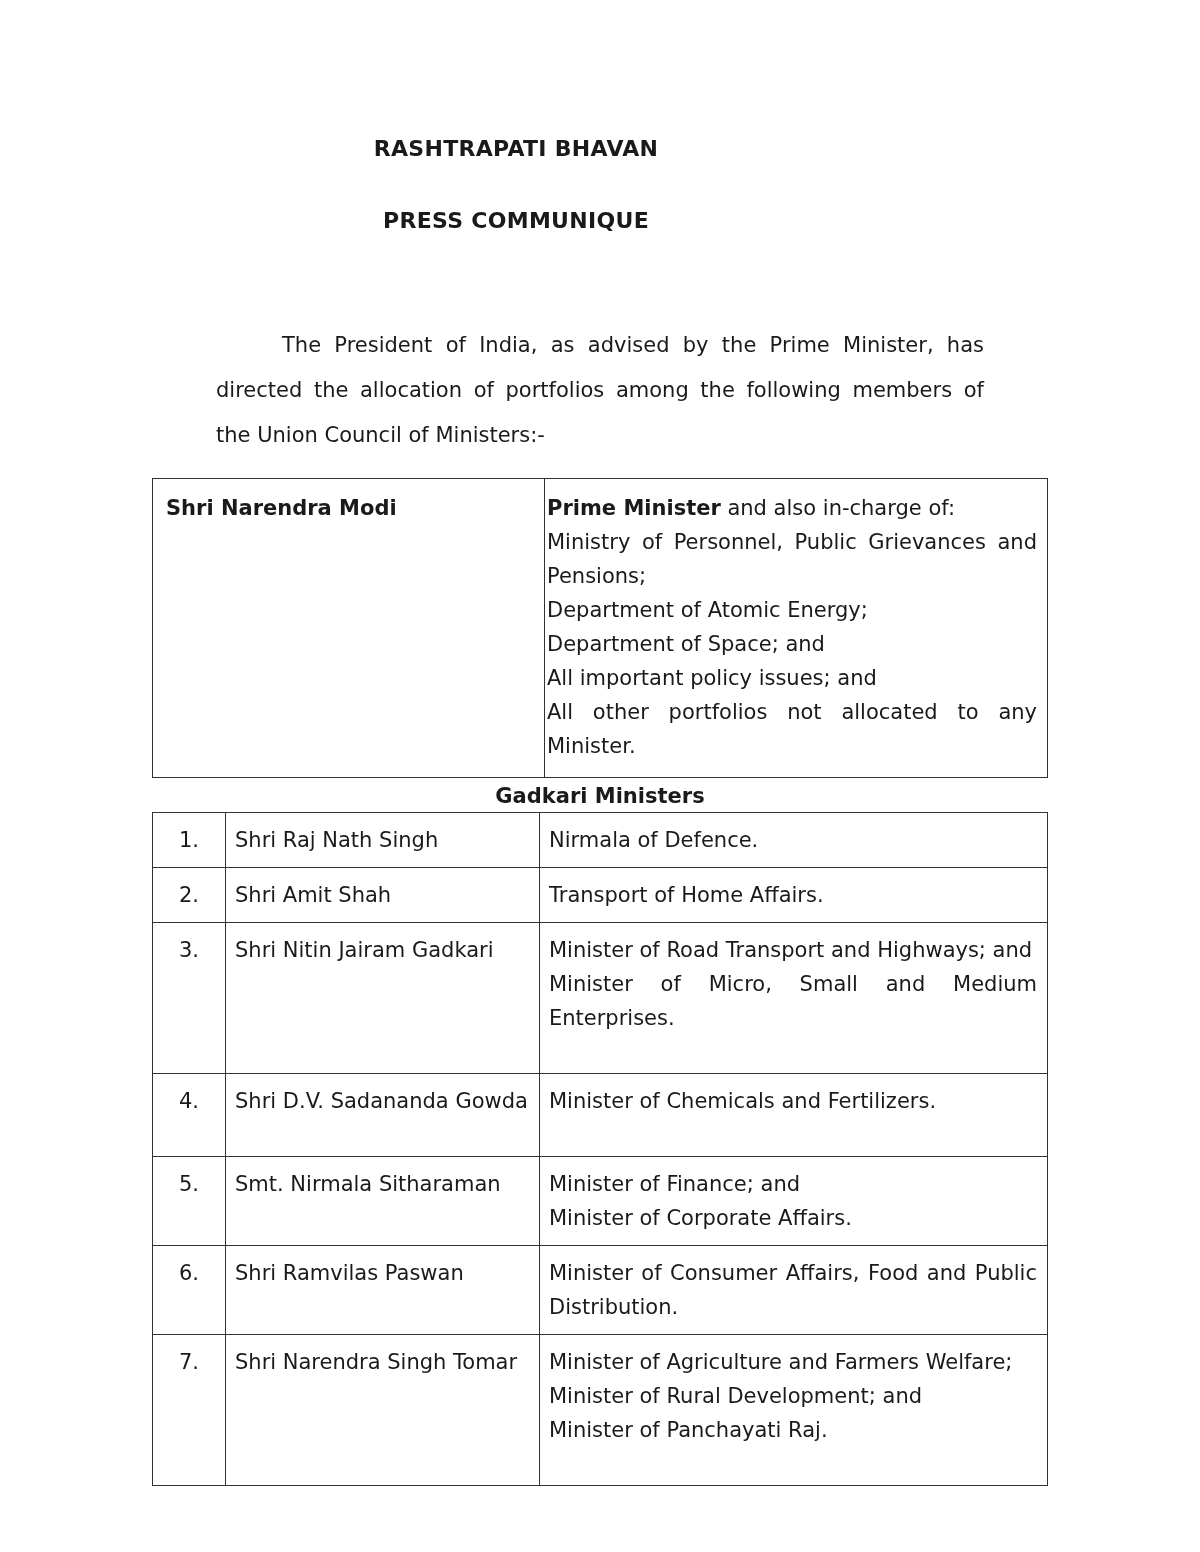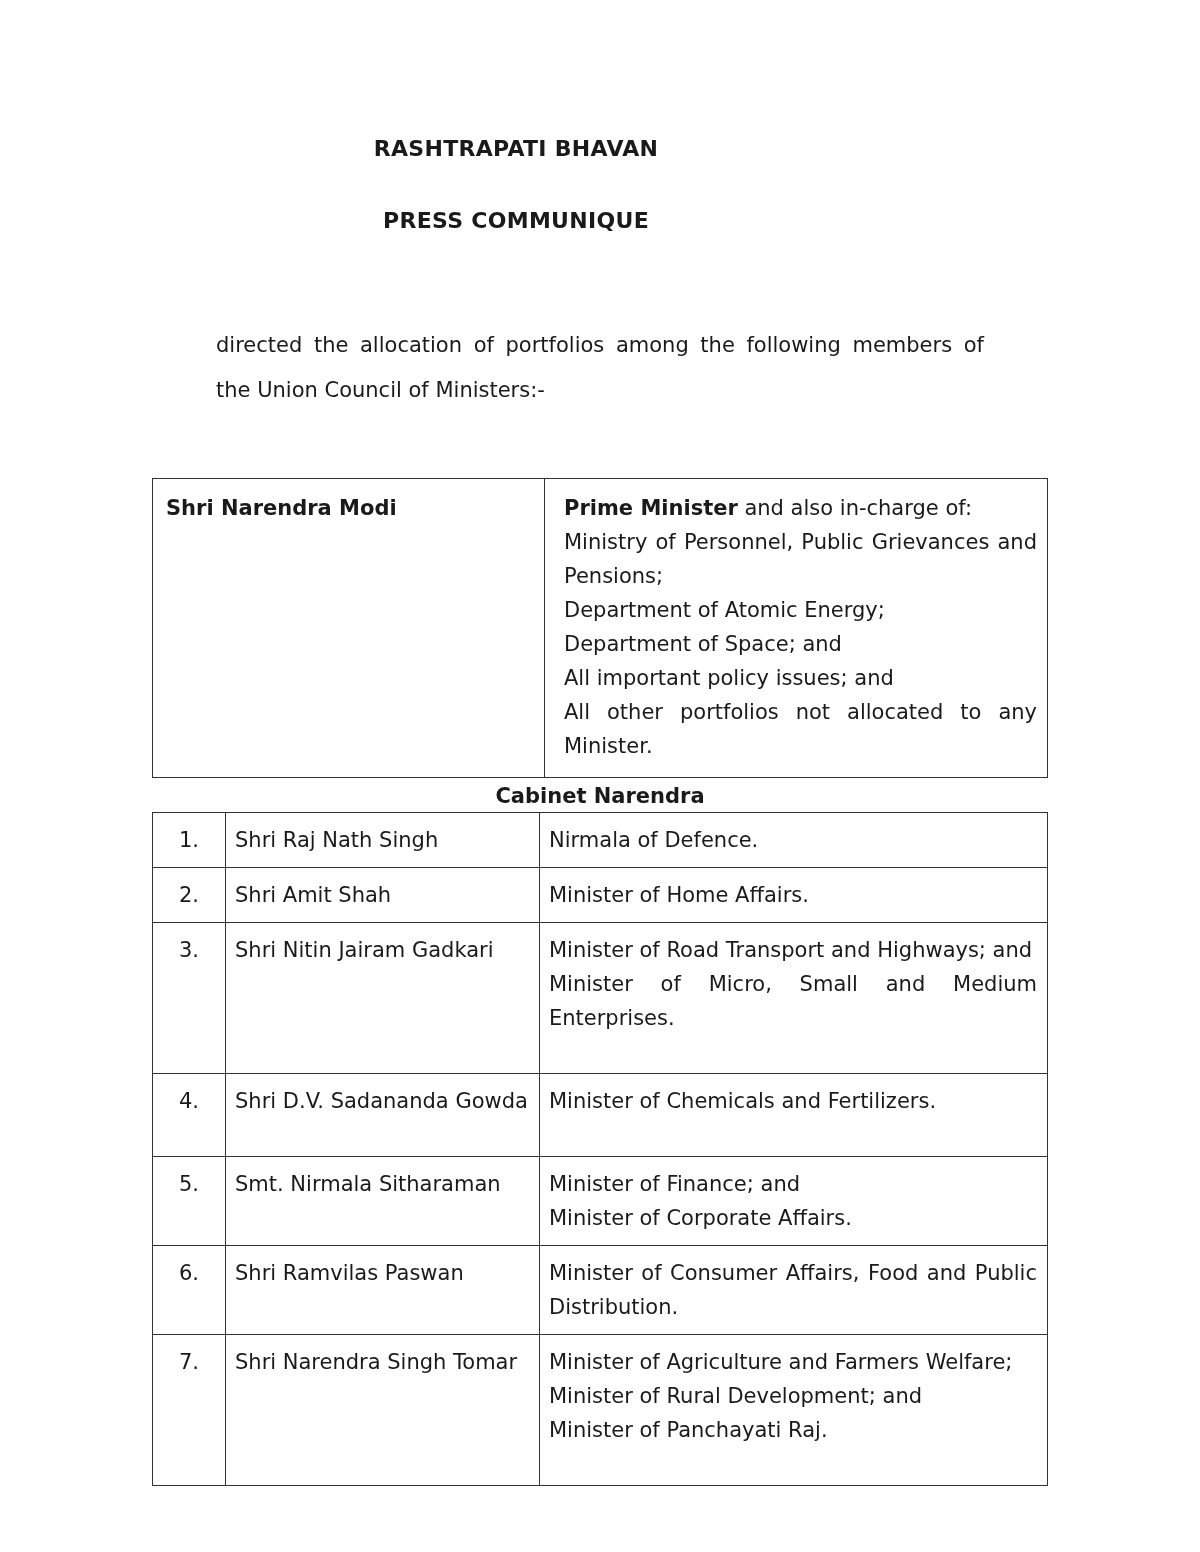--- a/index.html
+++ b/index.html
@@ -7,21 +7,21 @@
   .title { position: absolute; left: 0; width: 1032px; text-align: center; font-weight: bold; font-size: 22px; letter-spacing: 0.3px; }
   #t1 { top: 136px; }
   #t2 { top: 200px; margin-top: 8px; }
   .intro { position: absolute; left: 216px; width: 768px; top: 323px; font-size: 21px; line-height: 45px; text-align: justify; text-align-last: left; }
   .intro .indent { display: inline-block; width: 66px; }
   table { border-collapse: collapse; position: absolute; left: 152px; width: 896px; font-size: 21px; }
   td { border: 1.5px solid #333; vertical-align: top; line-height: 34px; padding: 10px 10px 10px 10px; }
   #pm-table { top: 478px; }
   #pm-table td { padding-top: 12px; height: 276px; }
   #pm-table td.name { width: 368px; padding-left: 13px; font-weight: bold; margin-top: 12px; }
-  #pm-table td.port { padding-left: 19px; text-align: justify; }
+  #pm-table td.port { padding-left: 2px; text-align: justify; }
   .line { display: block; }
   .just { text-align: justify; text-align-last: justify; }
   #section { position: absolute; top: 784px; left: 0; width: 1200px; text-align: center; font-weight: bold; font-size: 21px; }
   #cab-table { top: 812px; }
   #cab-table td.num { width: 52px; text-align: center; padding-left: 10px; }
   #cab-table td.name { width: 294px; padding-left: 9px; }
   #cab-table td.port { padding-left: 9px; }
   #cab-table tr.r1 td { height: 27px; }
   #cab-table tr.r2 td { height: 27px; }
   #cab-table tr.r3 td { height: 130px; }
@@ -31,56 +31,57 @@
   #cab-table tr.r7 td { height: 130px; }
   b { font-weight: bold; }
 </style>
 </head>
 <body>
 
 <div id="t1" class="title">RASHTRAPATI BHAVAN</div>
 <div id="t2" class="title">PRESS COMMUNIQUE</div>
 
 <div class="intro">
+  <span class="line just"><span class="indent"></span><span>The President of India, as advised by the Prime Minister, has</span></span>
   <span class="line just">directed the allocation of portfolios among the following members of</span>
   <span class="line">the Union Council of Ministers:-</span>
 </div>
 
 <table id="pm-table">
   <tbody>
       <tr>
     <td class="name">Shri Narendra Modi</td>
     <td class="port">
       <span class="line"><b>Prime Minister</b><span> and also in-charge of:</span></span>
       <span class="line">Ministry of Personnel, Public Grievances and Pensions;</span>
       <span class="line">Department of Atomic Energy;</span>
       <span class="line">Department of Space; and</span>
       <span class="line">All important policy issues; and</span>
       <span class="line">All other portfolios not allocated to any Minister.</span>
     </td>
   </tr>
 </tbody>
   </table>
 
-<div id="section">Cabinet Narendra</div>
+<div id="section">Gadkari Ministers</div>
 
 <table id="cab-table">
   <tbody>
       <tr class="r1">
     <td class="num">1.</td>
     <td class="name">Shri Raj Nath Singh</td>
     <td class="port">
       <span class="line">Nirmala of Defence.</span>
     </td>
   </tr>
   <tr class="r2">
     <td class="num">2.</td>
     <td class="name">Shri Amit Shah</td>
     <td class="port">
-      <span class="line">Minister of Home Affairs.</span>
+      <span class="line">Transport of Home Affairs.</span>
     </td>
   </tr>
   <tr class="r3">
     <td class="num">3.</td>
     <td class="name">Shri Nitin Jairam Gadkari</td>
     <td class="port" style="text-align:justify;">
       <span class="line">Minister of Road Transport and Highways; and</span>
       <span class="line">Minister of Micro, Small and Medium Enterprises.</span>
     </td>
   </tr>

